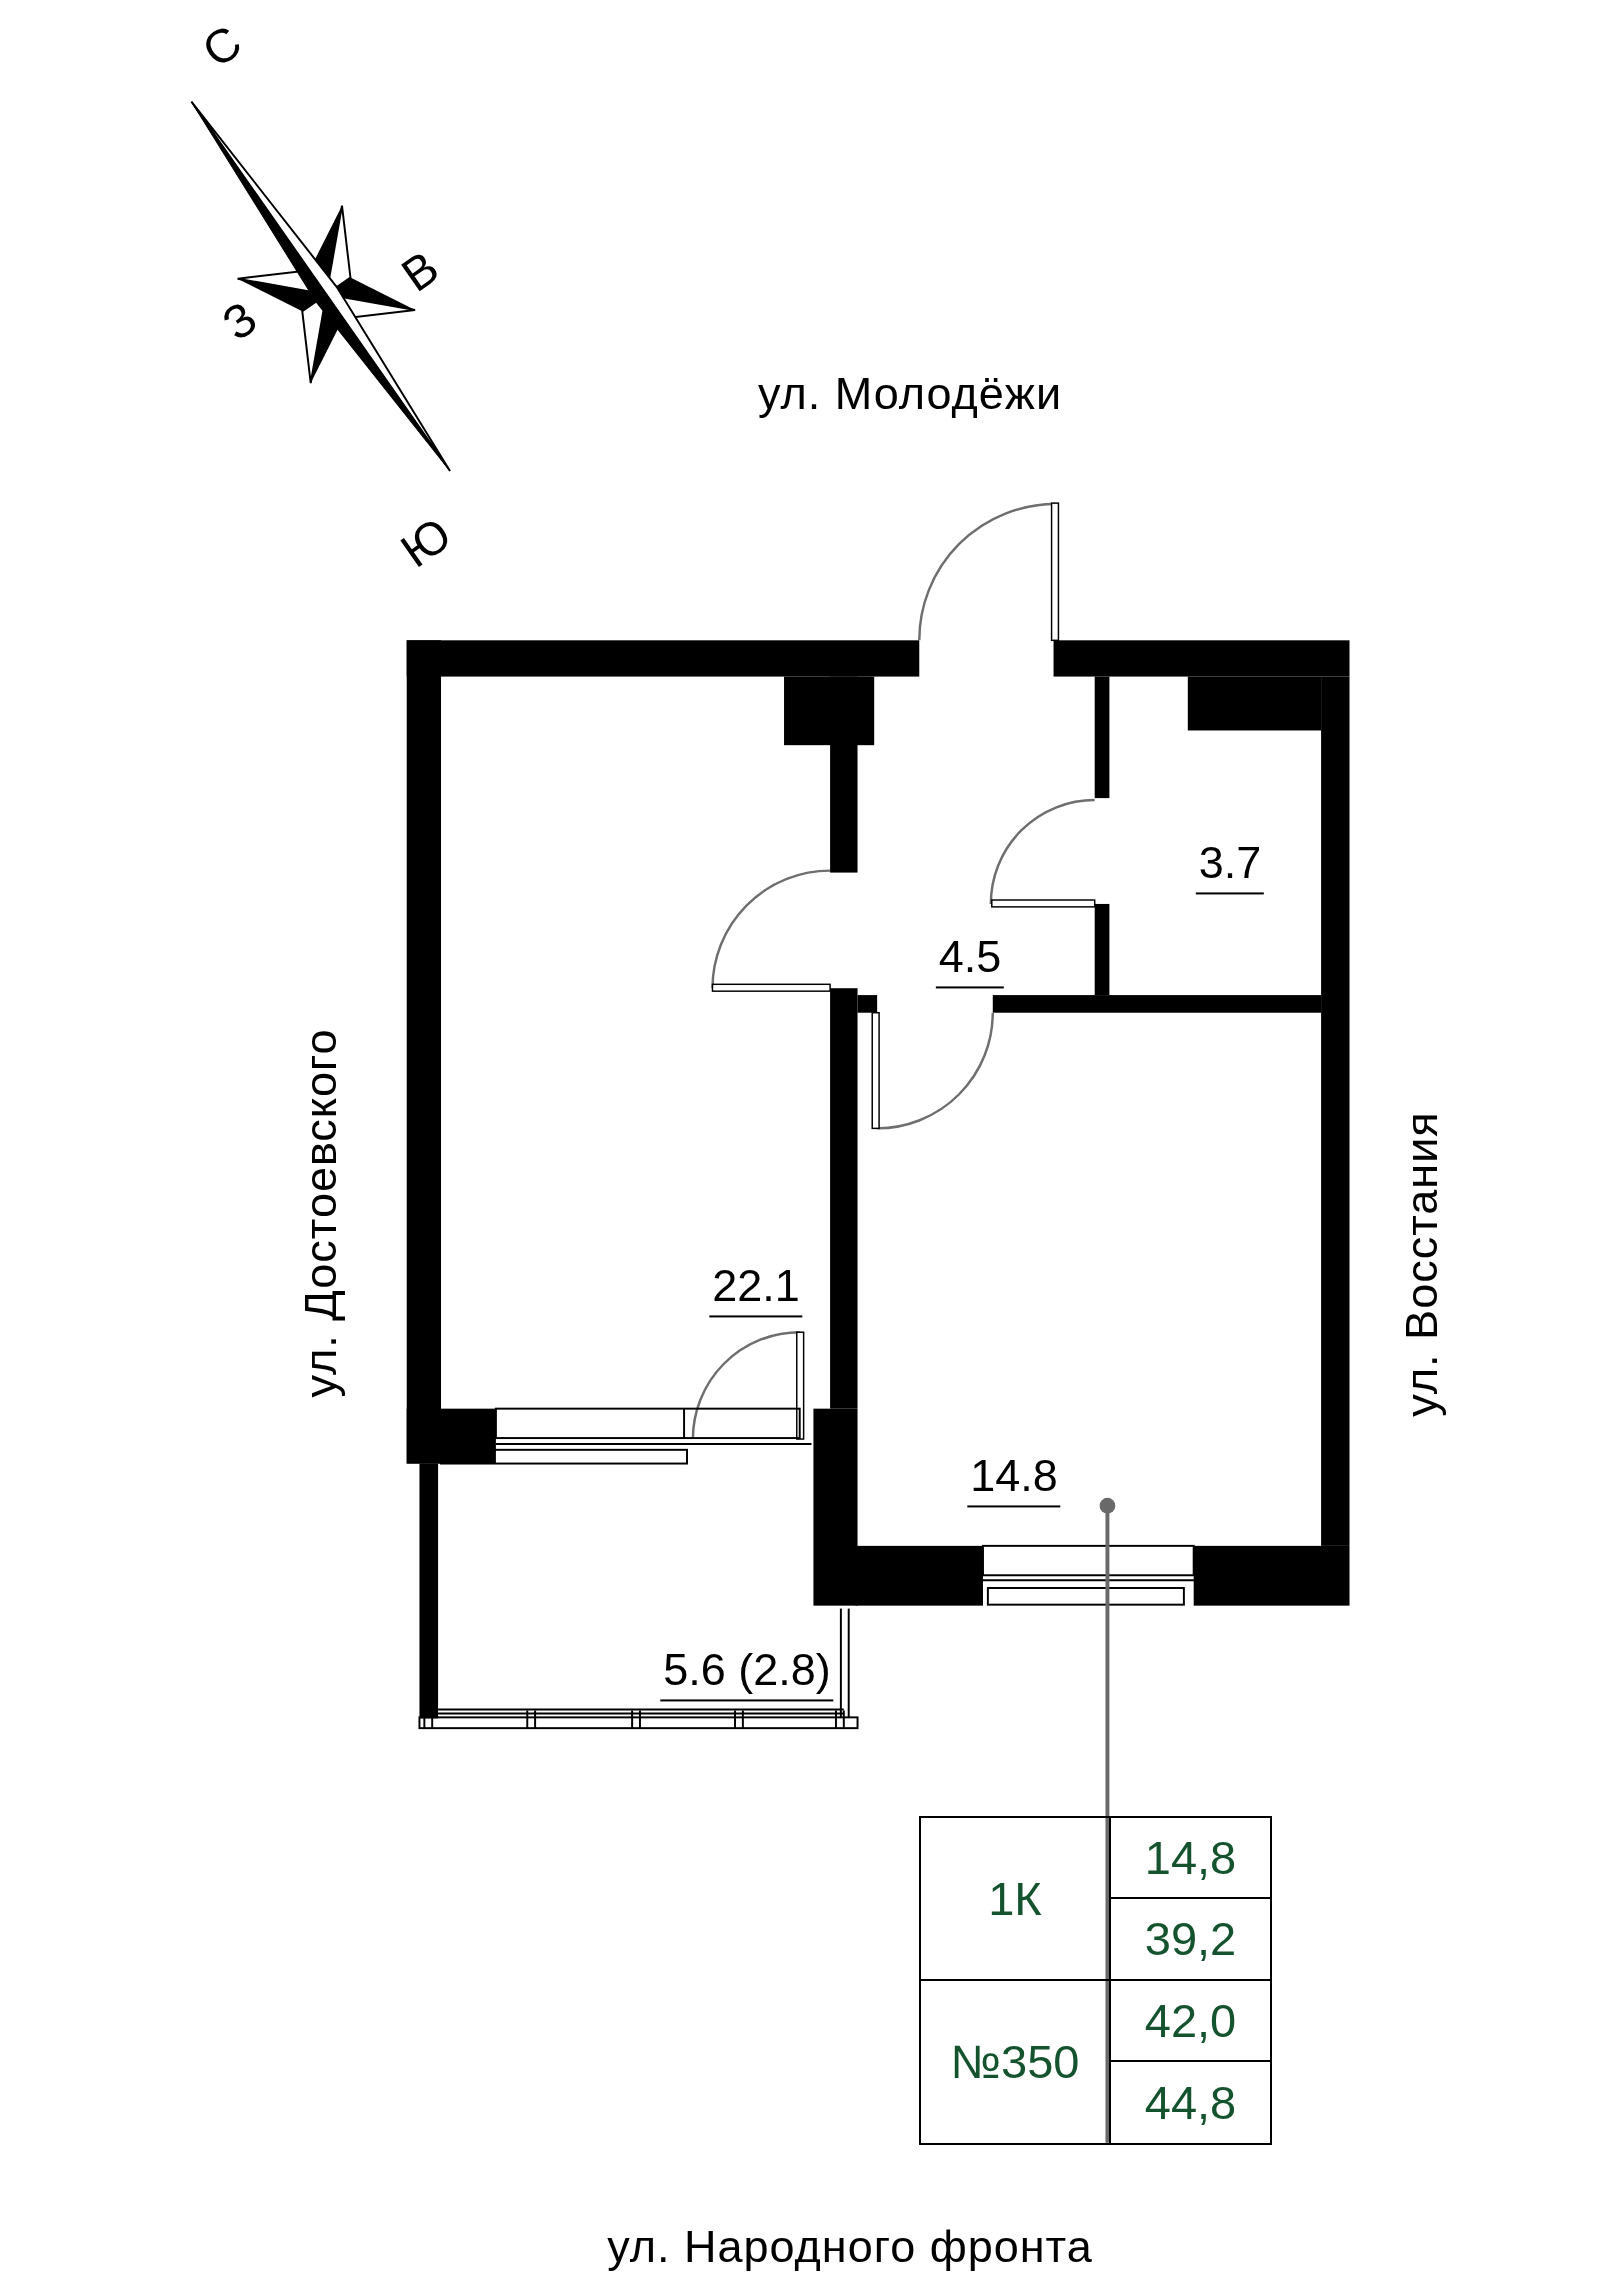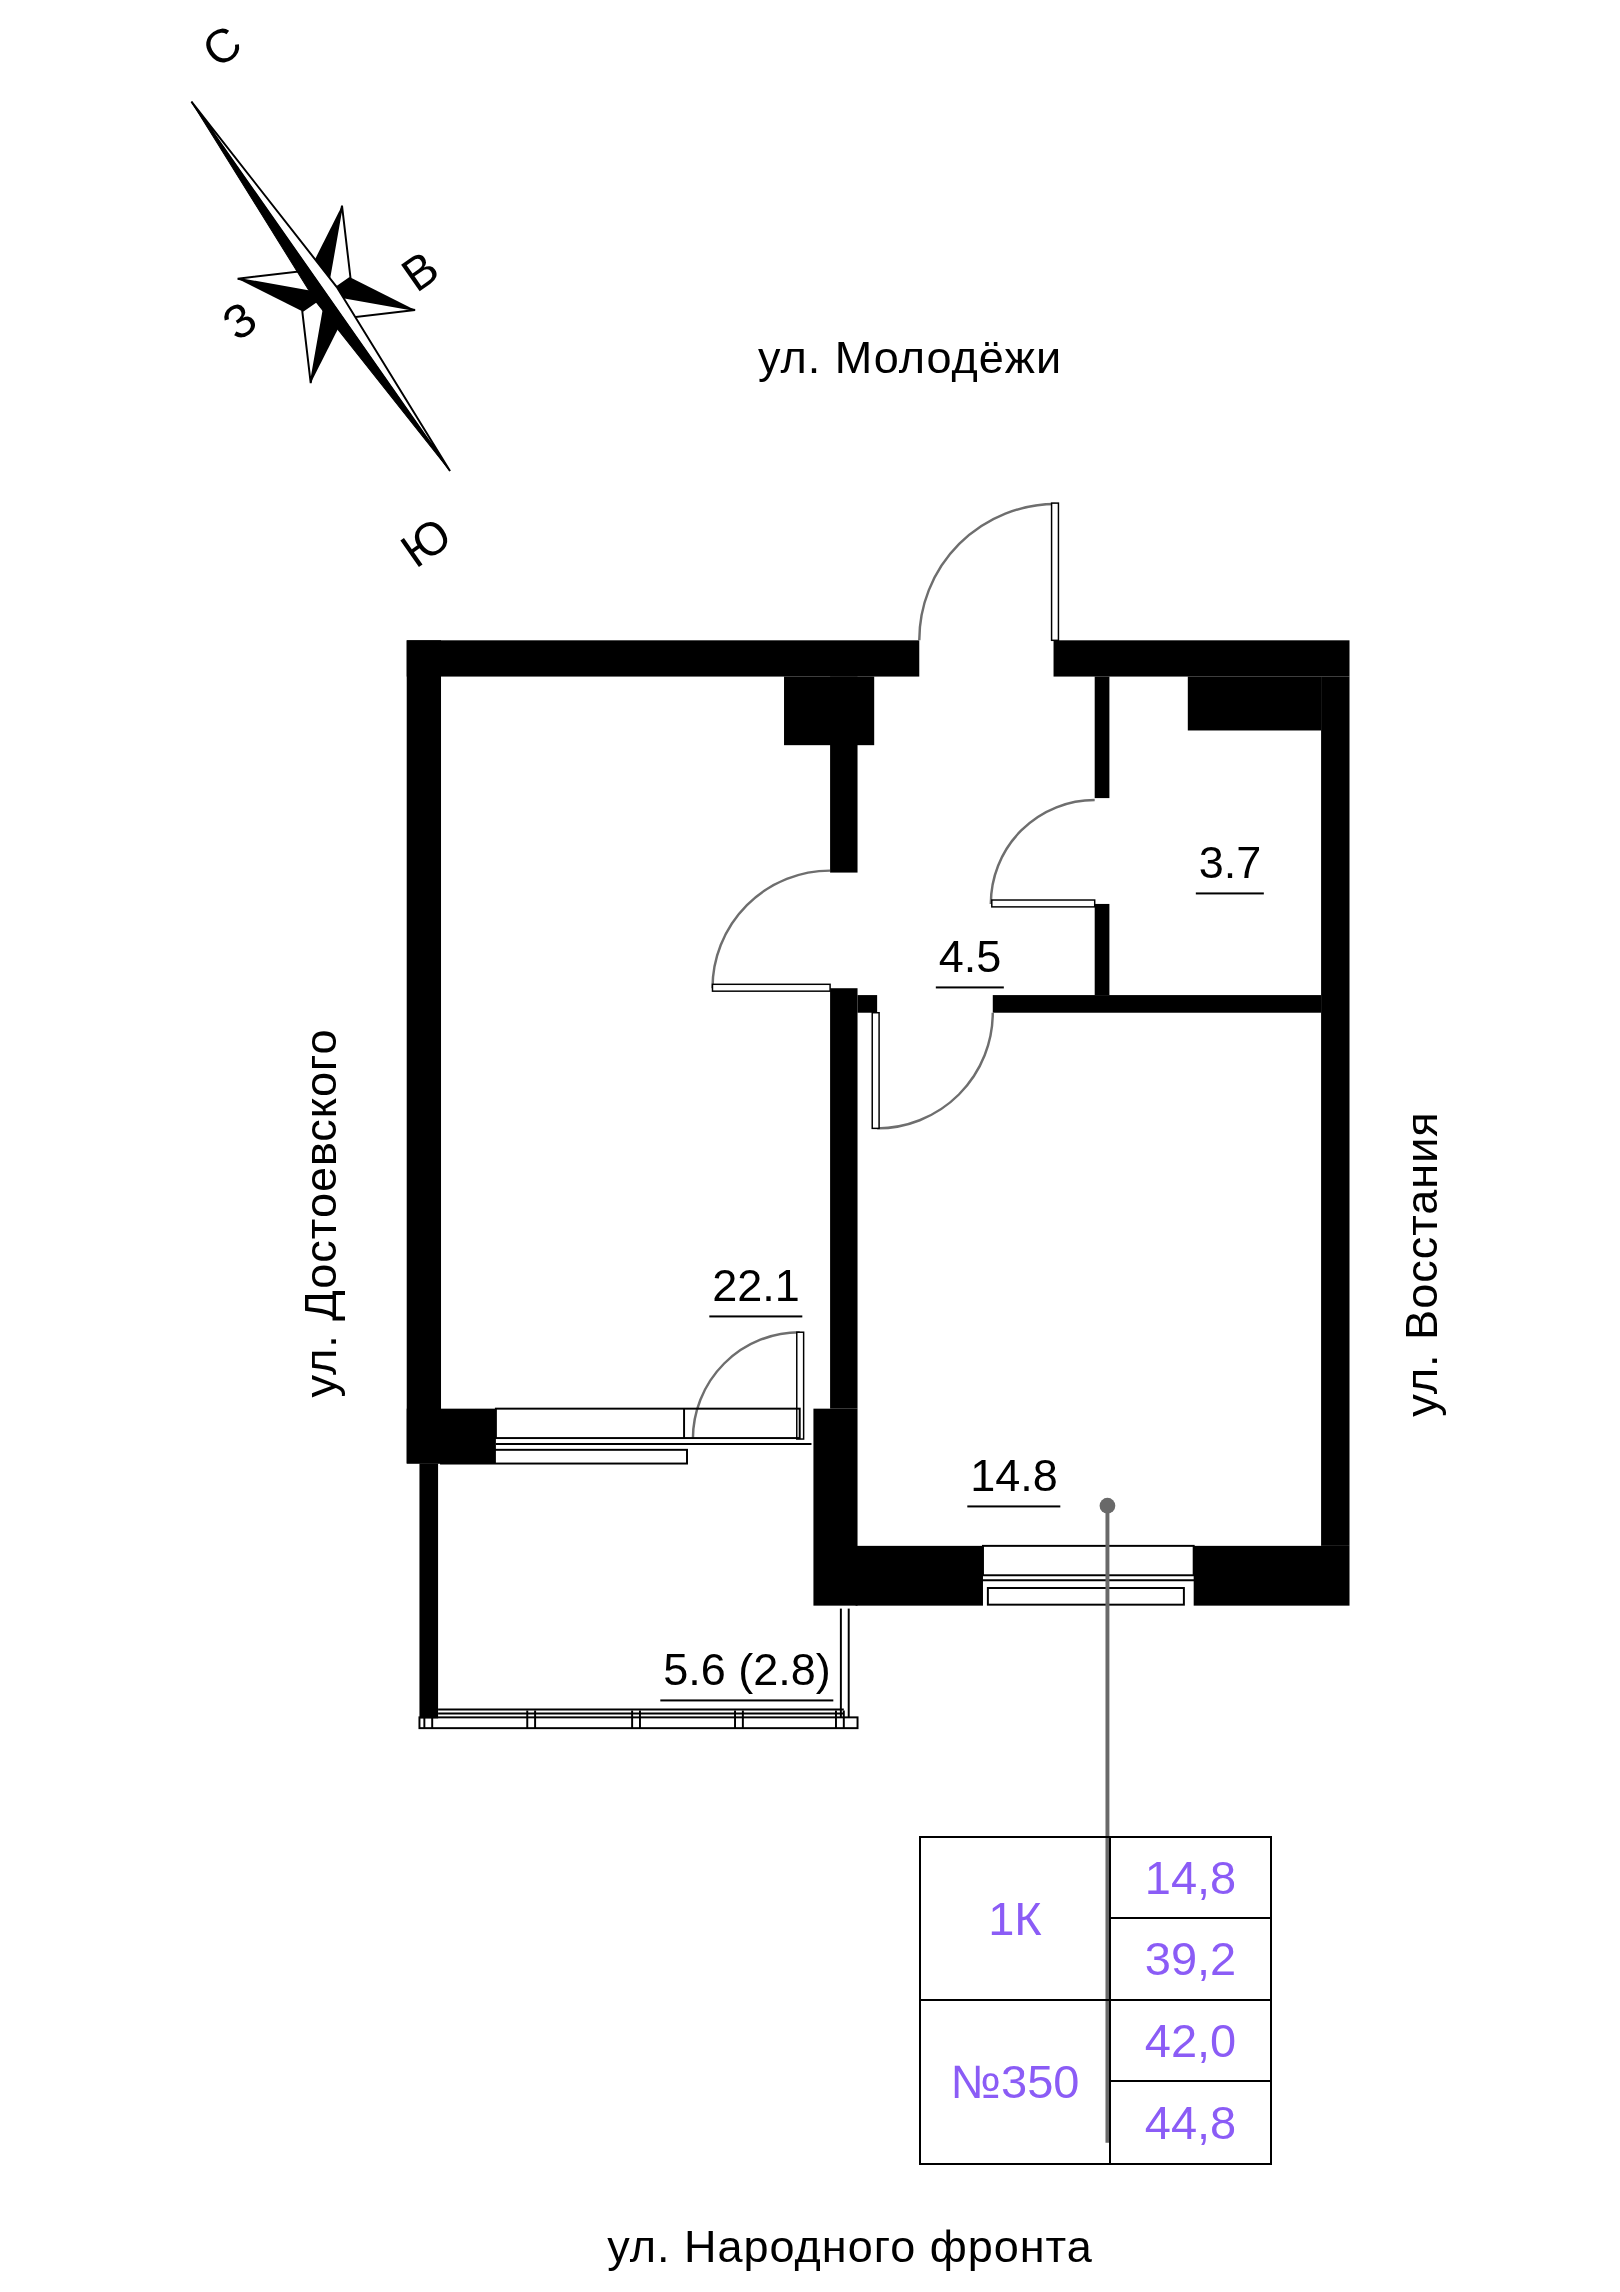--- a/index.html
+++ b/index.html
@@ -16,21 +16,21 @@
   .label.vert-right{transform:translate(-50%,-50%) rotate(-90deg);}
   .room-label{
     position:absolute;transform:translate(-50%,-50%);
     font-size:45px;line-height:1.05;white-space:nowrap;
     border-bottom:2.9px solid #000;padding:0 2.9px 5.9px 2.9px;text-align:right;
   }
   .info-table{
     position:absolute;left:919px;top:1816px;width:353px;height:329px;
     box-sizing:border-box;border:2.9px solid #000;
     display:grid;grid-template-columns:190px 1fr;grid-template-rows:repeat(4,1fr);
-    color:#8b5cf6;font-size:47px;margin-top:20px;
+    color:#14532d;font-size:47px;
   }
   .info-table .cell{display:flex;align-items:center;justify-content:center;box-sizing:border-box;}
   .cell-type{grid-column:1;grid-row:1/3;border-right:2.9px solid #000;border-bottom:2.9px solid #000;}
   .cell-number{grid-column:1;grid-row:3/5;border-right:2.9px solid #000;}
   .cell-v1{grid-column:2;grid-row:1;border-bottom:2.9px solid #000;}
   .cell-v2{grid-column:2;grid-row:2;border-bottom:2.9px solid #000;}
   .cell-v3{grid-column:2;grid-row:3;border-bottom:2.9px solid #000;}
   .cell-v4{grid-column:2;grid-row:4;}
   text.compass-letter{font-family:"Liberation Sans",sans-serif;font-size:48px;fill:#000;}
 </style>
@@ -151,21 +151,21 @@
       <line x1="866" y1="1641" x2="866" y2="1752"></line>
     </g>
   </g>
 
   <g>
     <line x1="1130" y1="1543" x2="1130" y2="2186" stroke="#696969" stroke-width="4"></line>
     <circle cx="1130" cy="1536" r="8" fill="#696969"></circle>
   </g>
 </svg>
 
-<div class="label" style="left:910px;top:358px;text-align:center;">ул. Молодёжи</div>
+<div class="label" style="left:910px;top:394px;text-align:center;">ул. Молодёжи</div>
 <div class="label vert-left" style="left:321px;top:1213px;">ул. Достоевского</div>
 <div class="label vert-right" style="left:1422px;top:1264px;">ул. Восстания</div>
 <div class="label" style="left:850px;top:2247px;">ул. Народного фронта</div>
 
 <div class="room-label" style="left:756px;top:1290px;">22.1</div>
 <div class="room-label" style="left:970px;top:961px;">4.5</div>
 <div class="room-label" style="left:1230px;top:867px;">3.7</div>
 <div class="room-label" style="left:968px;top:1480px;margin-left:46px;">14.8</div>
 <div class="room-label" style="left:747px;top:1674px;">5.6 (2.8)</div>
 

